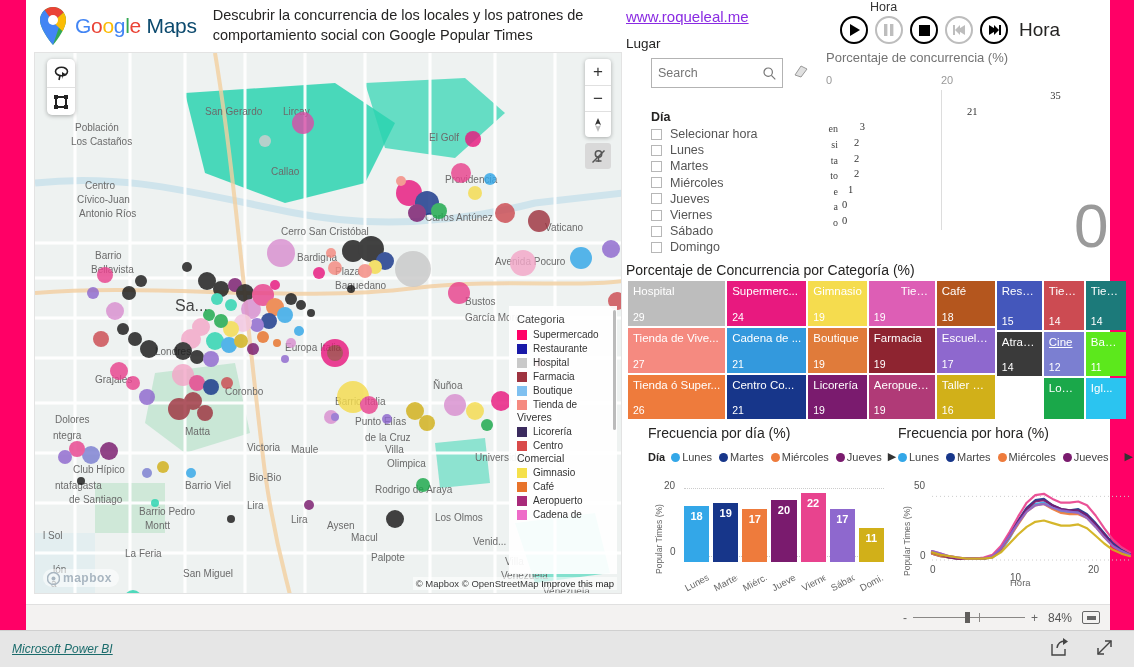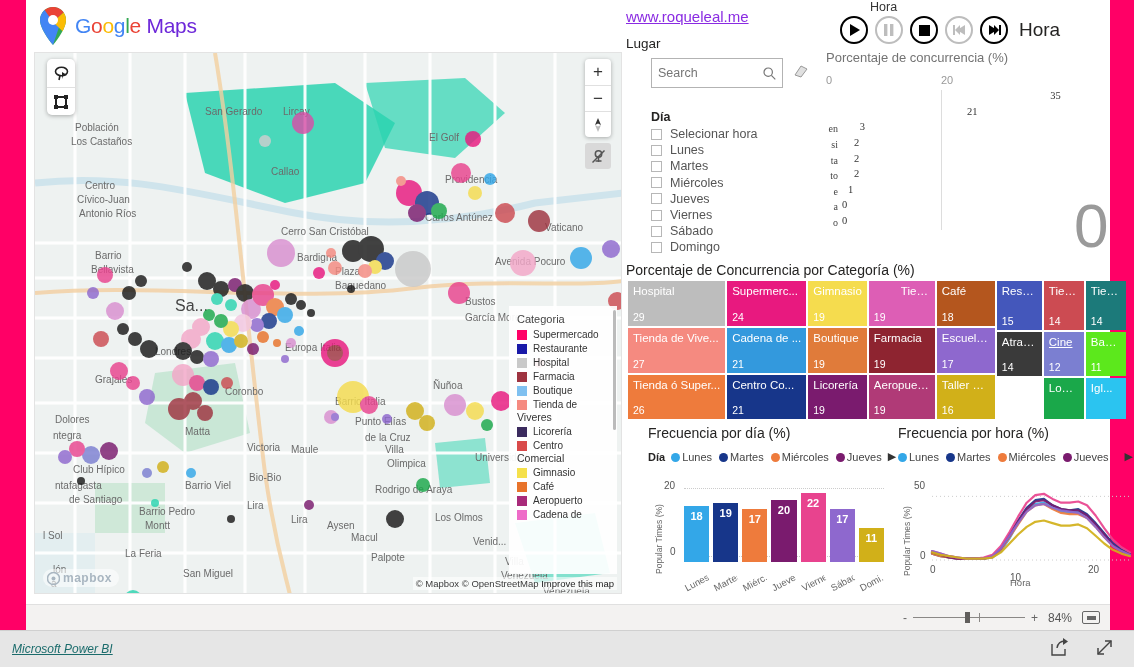--- a/index.html
+++ b/index.html
@@ -19,21 +19,21 @@
   
   .canvas { position: absolute; left: 26px; top: 0; width: 1084px; height: 604px; background: #fff; }
 
   
   .hdr { position: absolute; left: 0; top: 0; height: 52px; width: 600px; display: flex; align-items: center; padding-left: 12px; }
   .gm-logo { width: 30px; height: 38px; position: relative; margin-right: 7px; flex: 0 0 auto; }
   .gm-logo svg { display: block; }
   .gm-word { font-size: 21px; letter-spacing: -.3px; white-space: nowrap; }
   .gm-word .b { color: #4285F4; } .gm-word .o1 { color: #EA4335; } .gm-word .o2 { color: #FBBC05; }
   .gm-word .g2 { color: #4285F4; } .gm-word .l { color: #34A853; } .gm-word .e { color: #EA4335; }
-  .gm-word .maps { color: #6d28d9; font-weight: 400; }
+  .gm-word .maps { color: #0c4a6e; font-weight: 400; }
   .hdr-title { margin-left: 16px; font-size: 14.5px; color: #252423; line-height: 1.35; max-width: 400px; }
 
   .site-link { position: absolute; left: 600px; top: 8px; font-size: 15px; color: #8a2be2; text-decoration: underline; }
 
   
   .play-wrap { position: absolute; left: 814px; top: 0; width: 230px; }
   .play-title { font-size: 12.5px; color: #333; text-align: left; padding-left: 30px; }
   .play-row { display: flex; align-items: center; gap: 7px; margin-top: 2px; }
   .pbtn { width: 28px; height: 28px; border-radius: 50%; border: 2.4px solid #000; display: flex; align-items: center; justify-content: center; background: #fff; }
   .pbtn.dim { border-color: #bdbdbd; }
@@ -146,20 +146,21 @@
           <path d="M15 0C7.8 0 2 5.8 2 13c0 9.8 13 25 13 25s13-15.2 13-25C28 5.8 22.2 0 15 0z" fill="#34A853"></path>
           <path d="M2 13c0-4 1.8-7.6 4.7-10L21 20 15 38S2 22.8 2 13z" fill="#4285F4"></path>
           <path d="M6.7 3C9 1.1 11.9 0 15 0c4.4 0 8.3 2.2 10.6 5.5L15 15 6.7 3z" fill="#EA4335"></path>
           <path d="M25.6 5.5C27.1 7.6 28 10.2 28 13c0 3.3-1.5 7.4-3.4 11.2L15 15l10.6-9.5z" fill="#FBBC05"></path>
           <circle cx="15" cy="13" r="5" fill="#fff"></circle>
         </svg>
       </div>
       <div class="gm-word">
         <span class="b">G</span><span class="o1">o</span><span class="o2">o</span><span class="g2">g</span><span class="l">l</span><span class="e">e</span><span class="maps">&nbsp;Maps</span>
       </div>
+      <div class="hdr-title">Descubrir la concurrencia de los locales y los patrones de comportamiento social con Google Popular Times</div>
     </div>
 
     <a class="site-link">www.roqueleal.me</a>
 
     <div class="play-wrap">
       <div class="play-title">Hora</div>
       <div class="play-row">
         <div class="pbtn">
           <svg width="11" height="12" viewBox="0 0 11 12">
               <polygon points="1,0 11,6 1,12" fill="#000"></polygon>

